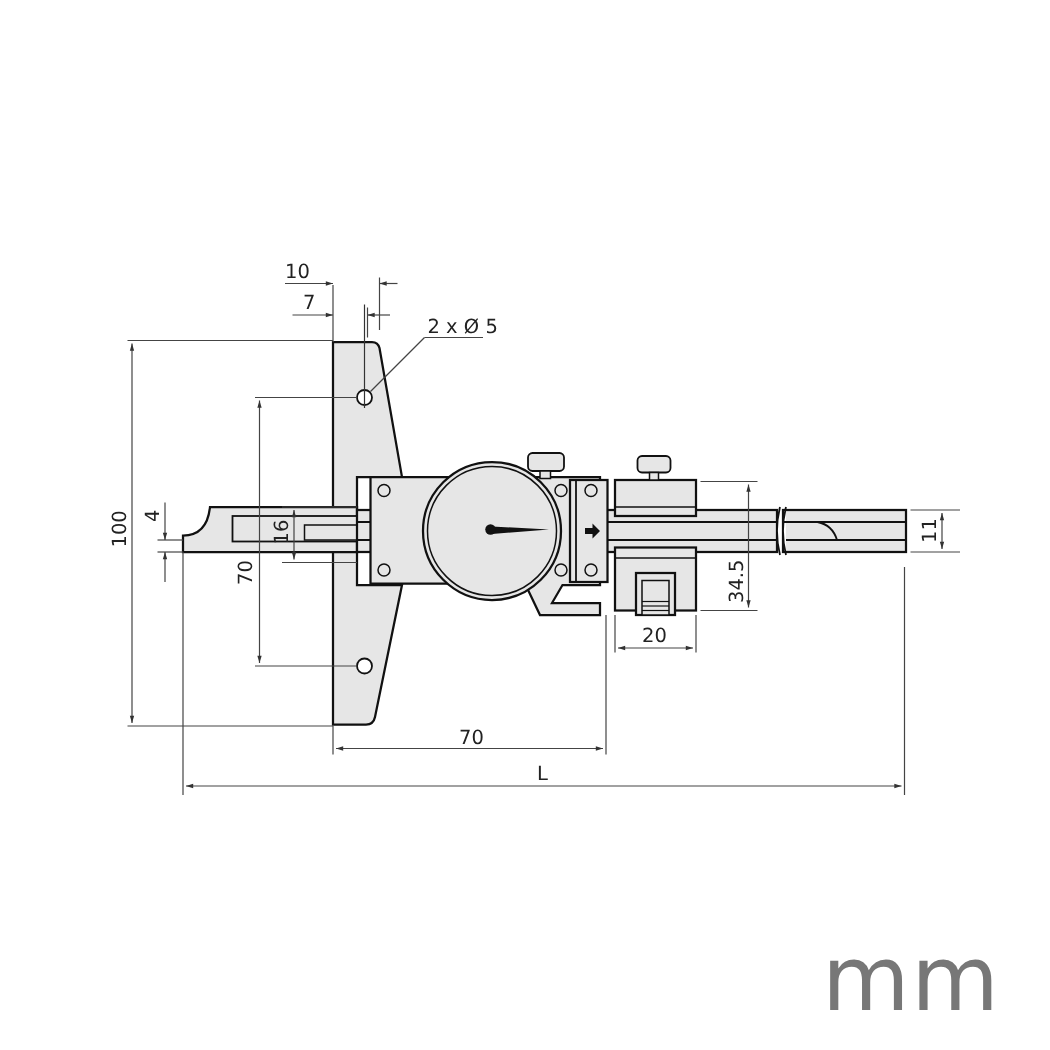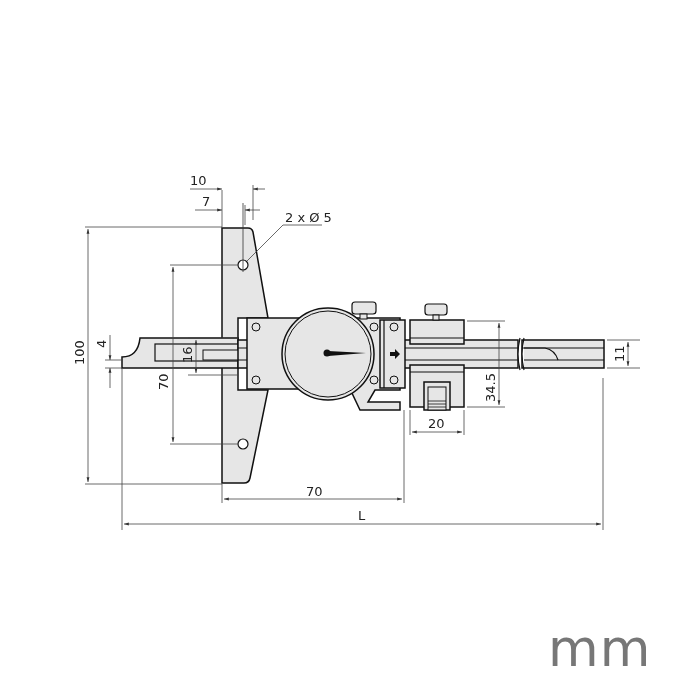--- a/index.html
+++ b/index.html
@@ -1,19 +1,19 @@
 <!DOCTYPE html>
 <html><head>
 <meta charset="utf-8">
 <style>
   html, body { margin:0; padding:0; background:#ffffff; }
   body { width:700px; height:700px; position:relative; overflow:hidden; font-family:"DejaVu Sans", sans-serif; }
   #drawing { position:absolute; left:0; top:0; width:700px; height:700px; }
   .dimtext { font-family:"DejaVu Sans", sans-serif; font-size:13px; fill:#222; }
-  .unit { position:absolute; left:548px; top:618px; font-family:"DejaVu Sans", sans-serif; font-size:52px; color:#777; letter-spacing:1px; }
+  .unit { position:absolute; left:548px; top:618px; font-family:"DejaVu Sans", sans-serif; font-size:60px; color:#777; letter-spacing:1px; }
 </style>
 </head>
 <body>
 
 <svg id="drawing" viewBox="0 0 700 700" xmlns="http://www.w3.org/2000/svg">
   <defs>
     <marker id="arr" viewBox="0 0 10 10" refX="10" refY="5" markerWidth="8" markerHeight="6" orient="auto-start-reverse">
       <path d="M0,2 L10,5 L0,8 z" fill="#333"></path>
     </marker>
   </defs>

